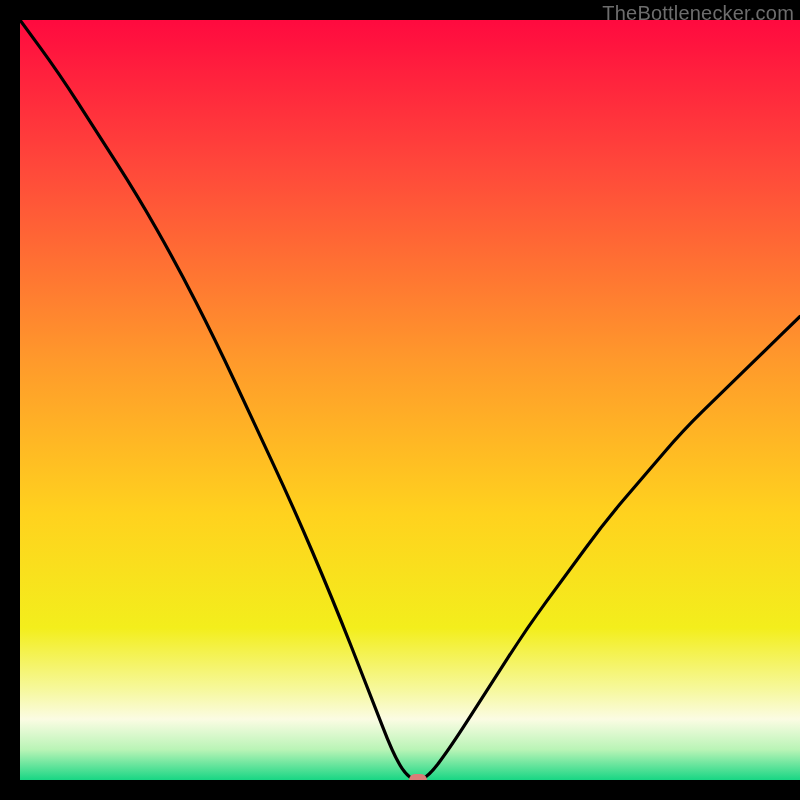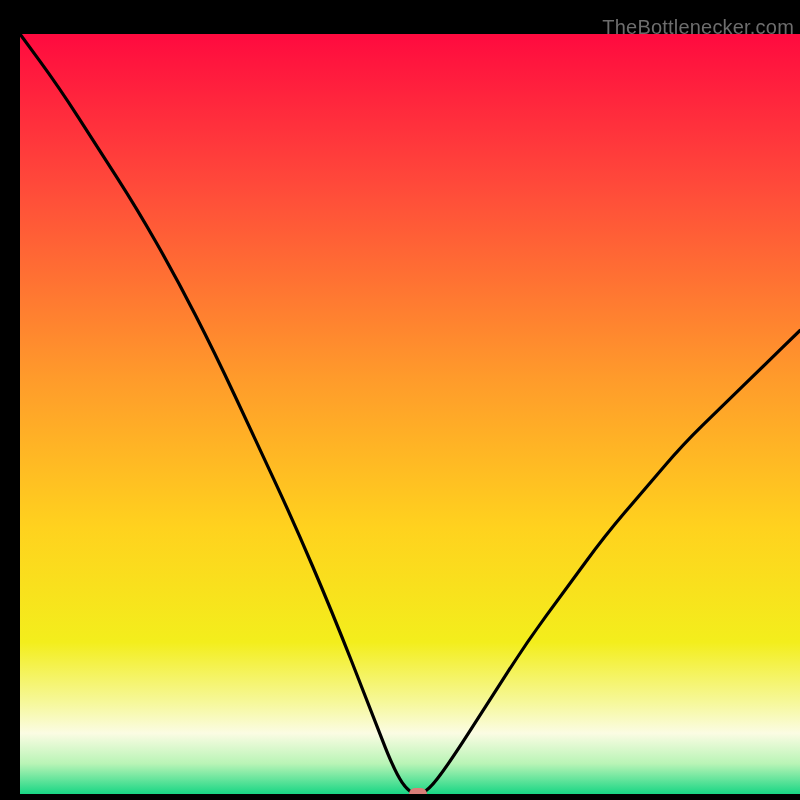--- a/index.html
+++ b/index.html
@@ -8,21 +8,20 @@
     width: 800px;
     height: 800px;
     background: #000;
     overflow: hidden;
   }
   .stage {
     position: relative;
     width: 800px;
     height: 652px;
     background: #000;
-    margin-top: 14px;
   }
   .plot-outer {
     position: absolute;
     left: 20px;
     top: 0;
     width: 780px;
     height: 780px;
     background: #000;
   }
   .plot-inner {

